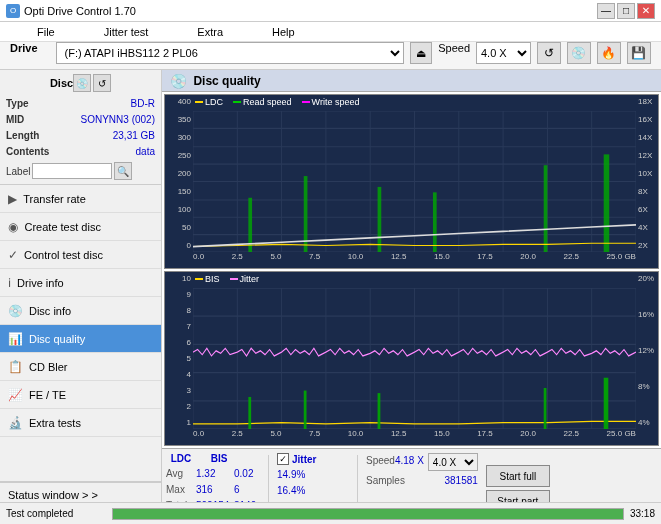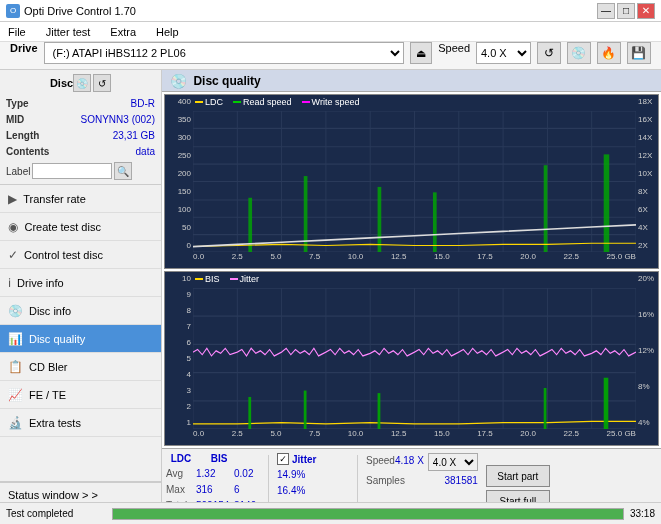--- a/index.html
+++ b/index.html
@@ -25,39 +25,40 @@
     
     .menu-bar {
       background: #fff;
       height: 20px;
       display: flex;
       align-items: center;
       padding: 0 4px;
       border-bottom: 1px solid #ddd;
       gap: 12px;
     }
-    .menu-item { font-size: 11px; cursor: pointer; padding: 2px 4px; }
+    .menu-item { font-size: 11px; cursor: pointer; padding: 2px 4px; margin-left: 29px; }
 
     
     .drive-bar {
       background: #f5f5f5;
       height: 28px;
       display: flex;
       padding: 0 10px;
       border-bottom: 1px solid #ccc;
       gap: 6px;
     }
     .drive-label { font-size: 11px; font-weight: bold; }
     .drive-select {
       flex: 1;
       height: 22px;
       font-size: 11px;
       border: 1px solid #aaa;
       background: white;
       padding: 0 4px;
+      margin-left: 12px;
     }
     .drive-eject { width: 22px; height: 22px; background: #e0e0e0; border: 1px solid #aaa; cursor: pointer; display: flex; align-items: center; justify-content: center; }
     .speed-label { font-size: 11px; }
     .speed-select { width: 55px; height: 22px; font-size: 11px; border: 1px solid #aaa; background: white; }
     .toolbar-btn { width: 24px; height: 22px; background: #e0e0e0; border: 1px solid #aaa; cursor: pointer; display: flex; align-items: center; justify-content: center; font-size: 12px; }
 
     
     .main-layout {
       display: flex;
       height: calc(524px - 22px - 20px - 28px);
@@ -620,22 +621,22 @@
               <option>4.0 X</option>
             </select>
           </div>
           <div style="display:flex;justify-content:space-between;font-size:10px;line-height:16px;">
             <span style="color:#555;">Samples</span>
             <span style="color:#0000cc;">381581</span>
           </div>
         </div>
 
         <div class="buttons-section">
+          <button class="action-btn">Start full</button>
           <button class="action-btn">Start part</button>
-          <button class="action-btn">Start full</button>
         </div>
       </div>
 
     </div>
   </div>
 
   <div style="position:absolute;bottom:0;left:0;right:0;height:22px;background:#f0f0f0;border-top:1px solid #ccc;display:flex;align-items:center;padding:0 6px;gap:6px;">
     <span style="font-size:10px;width:100px;">Test completed</span>
     <div style="flex:1;height:12px;background:#ddd;border:1px solid #aaa;">
       <div style="height:100%;background:#4caf50;width:100%;"></div>

